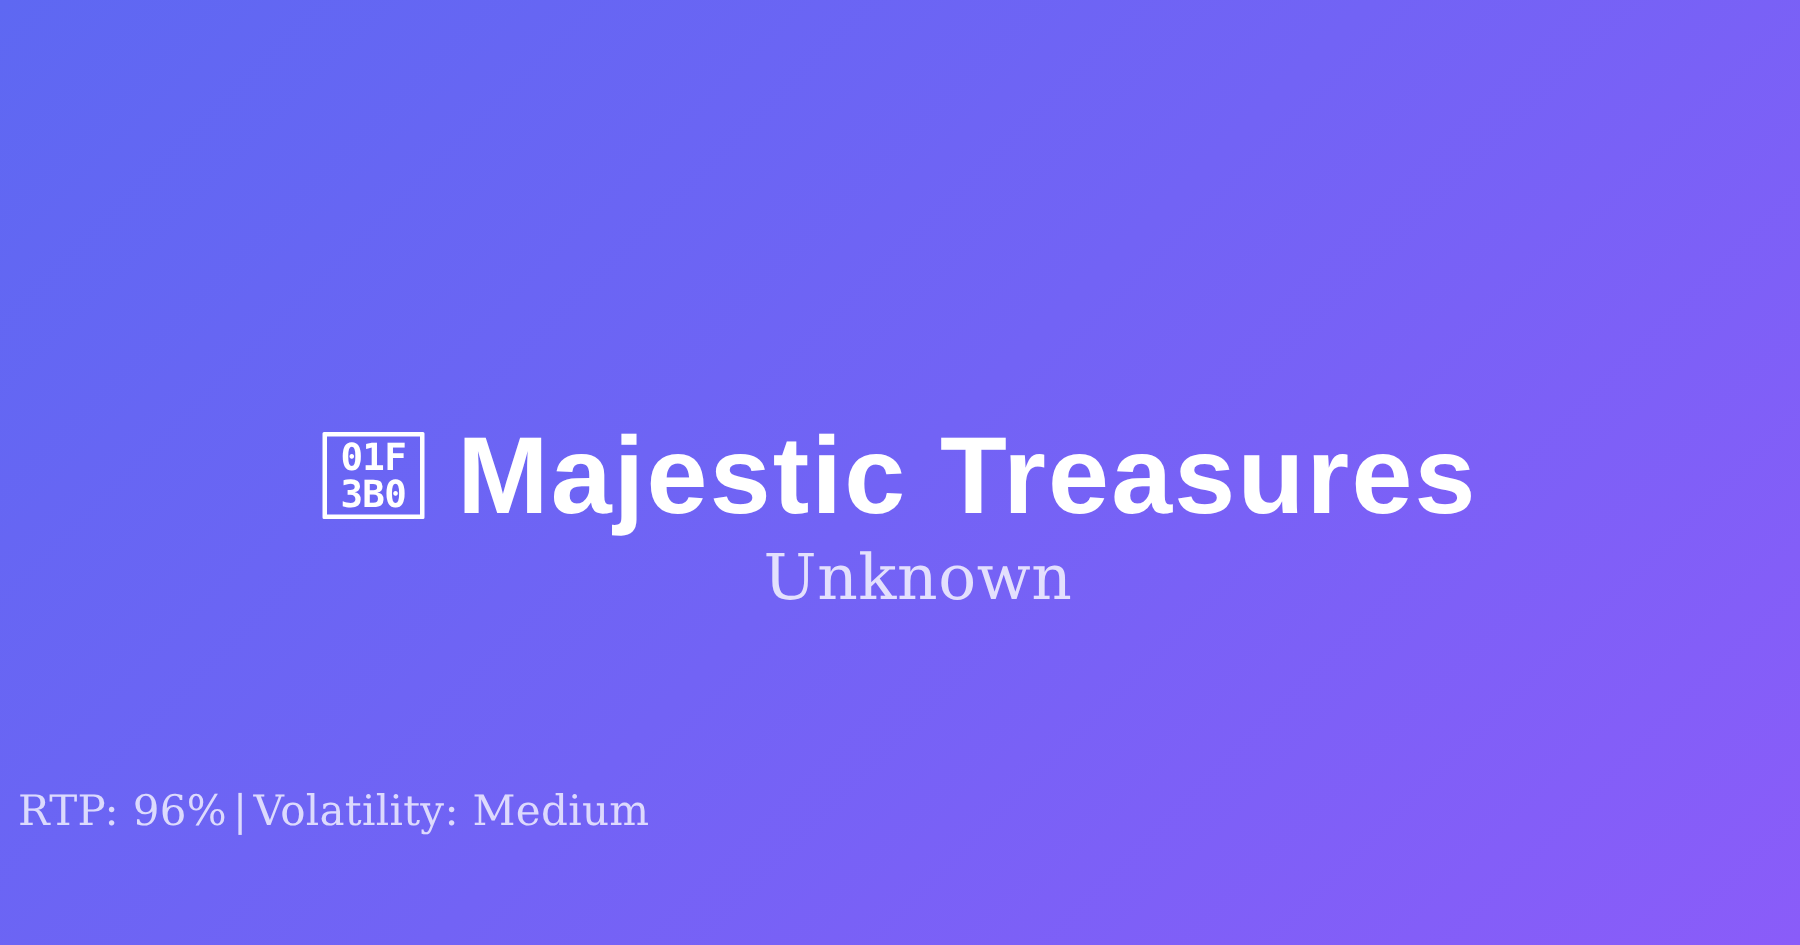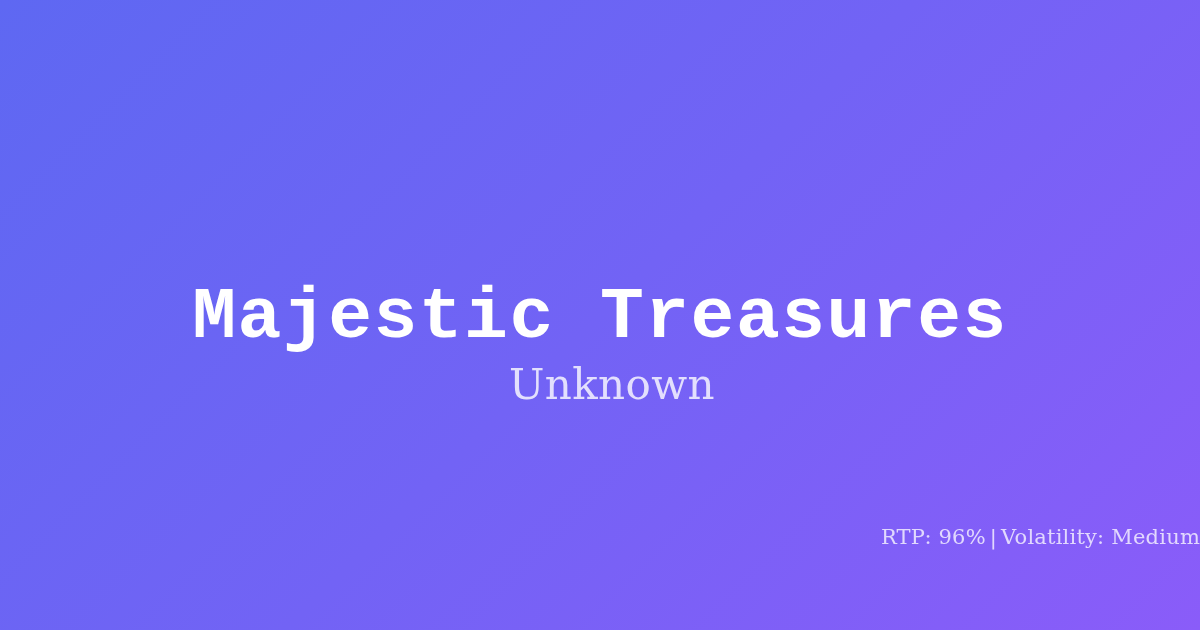--- a/index.html
+++ b/index.html
@@ -55,21 +55,21 @@
     display: block;
     font-family: "DejaVu Sans Mono", "Liberation Mono", monospace;
     font-size: 25px;
     font-weight: 700;
     line-height: 25px;
     letter-spacing: -0.5px;
     color: #ffffff;
   }
 
   #game-title {
-    font-family: Liberation Mono, monospace;
+    font-family: Liberation Sans, sans-serif;
     font-size: 73px;
     font-weight: 700;
     color: #ffffff;
     letter-spacing: 1.5px;
     line-height: 1;
   }
 
   
   #provider-name {
     position: absolute;
@@ -85,39 +85,43 @@
     letter-spacing: 0.4px;
     margin-left: 24px;
   }
 
   
   #game-stats {
     position: absolute;
     left: 12px;
     right: 0;
     top: 527px;
-    text-align: right;
+    text-align: left;
     font-family: "DejaVu Serif", "Liberation Serif", serif;
-    font-size: 21px;
+    font-size: 28px;
     font-weight: 400;
     line-height: 1;
     color: rgba(255, 255, 255, 0.76);
     letter-spacing: 0.2px;
   }
   #game-stats .stat-sep {
     padding: 0 4px;
   }
 </style>
 </head>
 <body>
 
 <div id="og-card">
 
   <div id="title-row">
 
+    <span class="tofu-glyph">
+      <span>01F</span>
+      <span>3B0</span>
+    </span>
 
     <h1 id="game-title">Majestic Treasures</h1>
 
   </div>
 
   <div id="provider-name">Unknown</div>
 
   <div id="game-stats">
     <span>RTP: 96%</span><span class="stat-sep">|</span><span>Volatility: Medium</span>
   </div>

